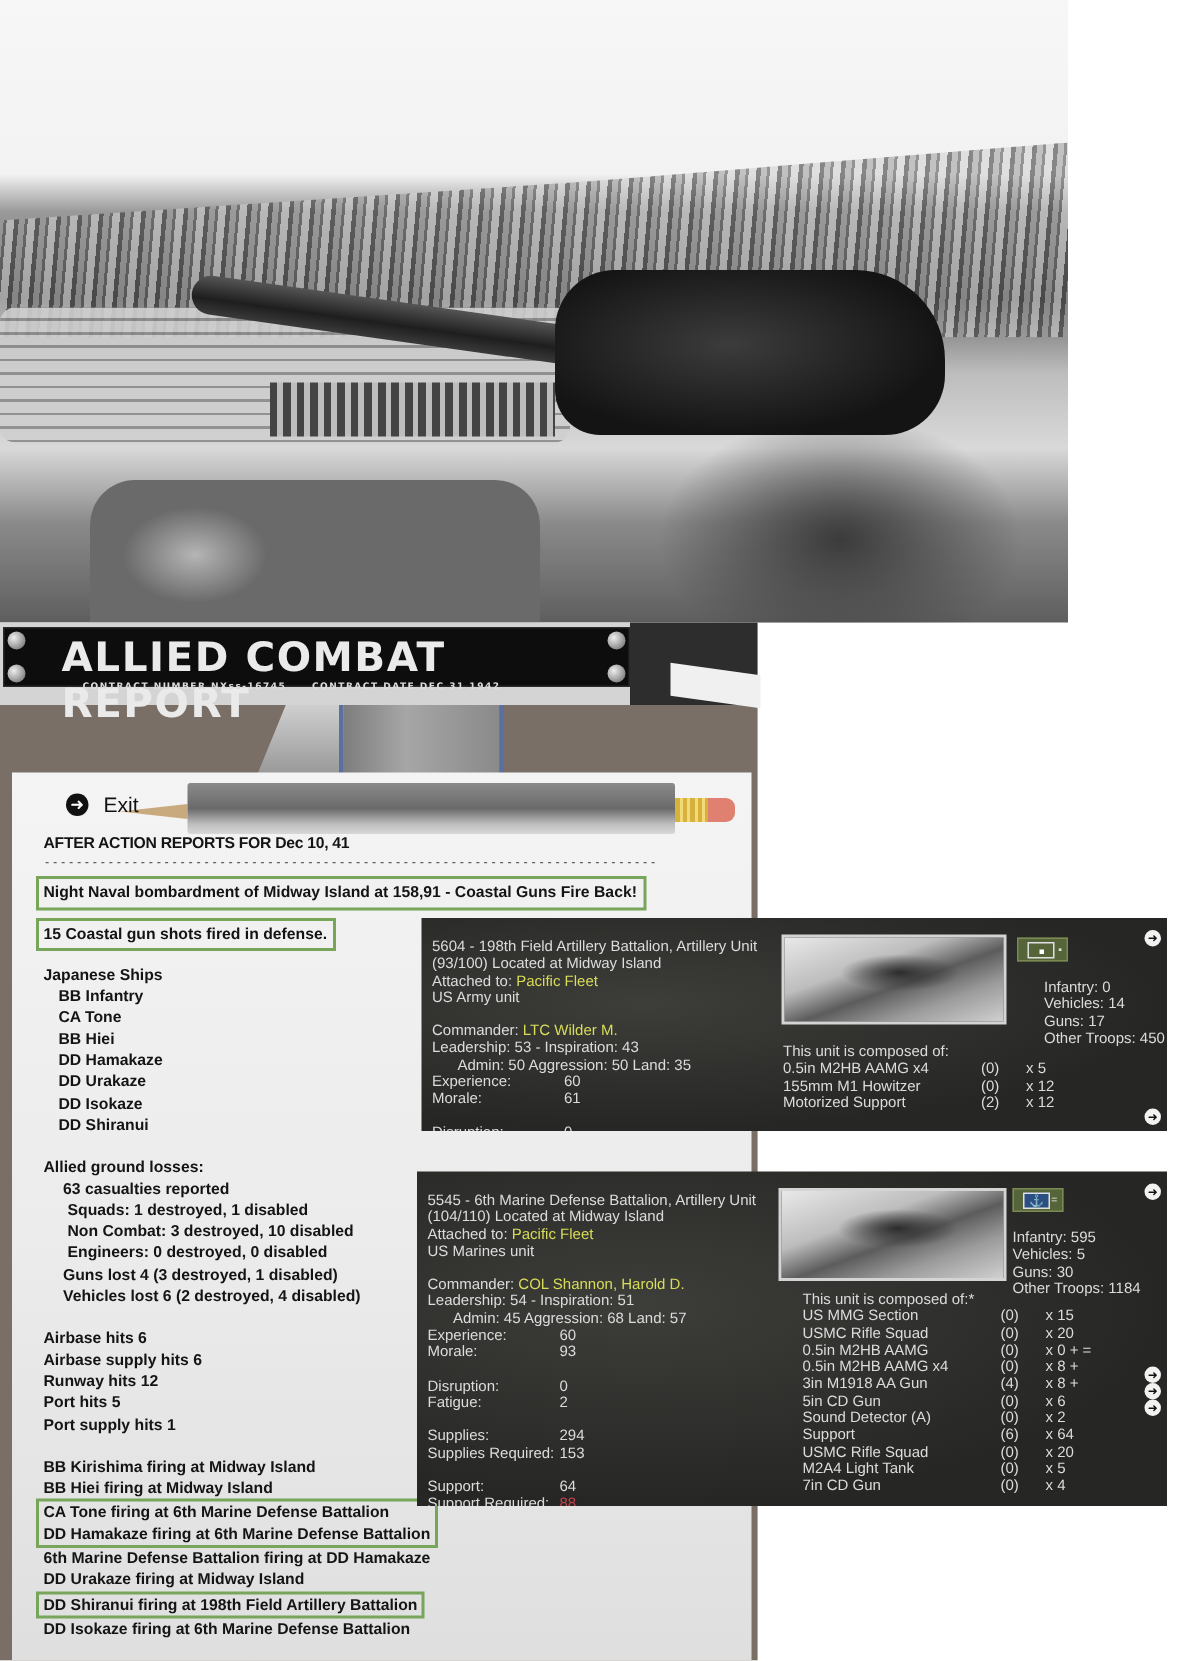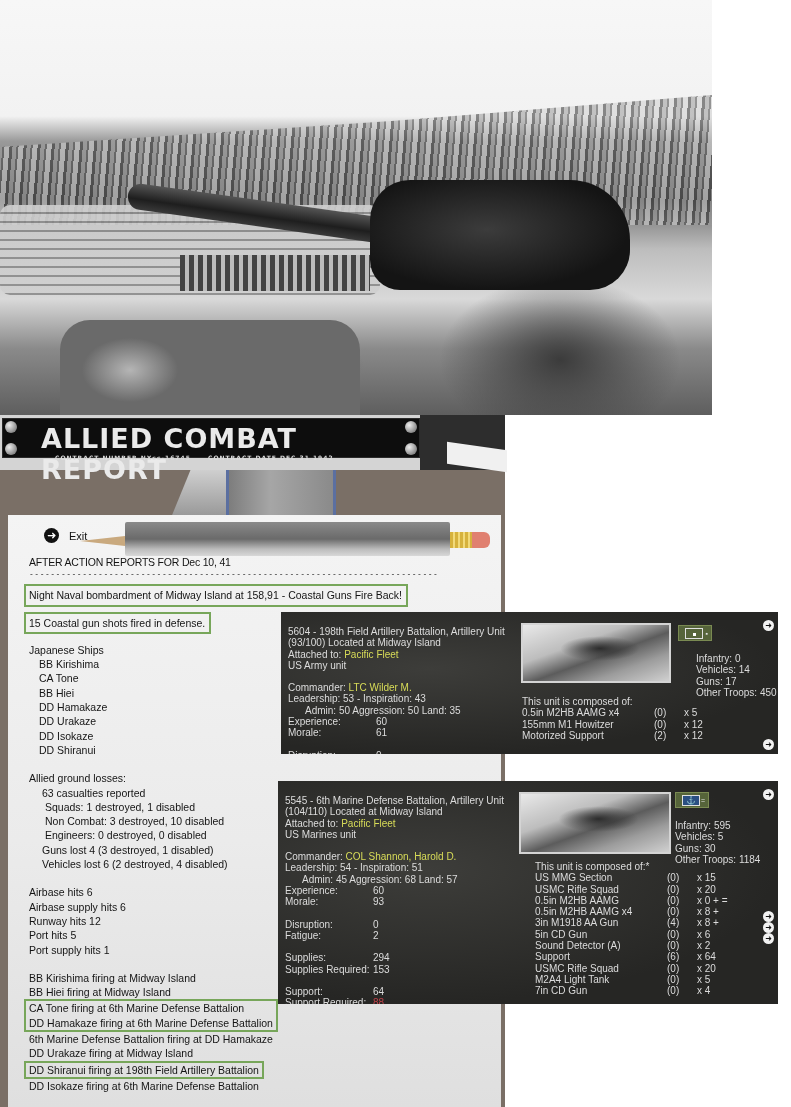--- a/index.html
+++ b/index.html
@@ -63,27 +63,27 @@
   .pencil .body { position: absolute; left: 45px; top: 0; width: 325px; height: 34px;
     background: linear-gradient(180deg, #8a8a8a 0%, #6a6a6a 50%, #bcbcbc 80%, #d8d8d8 100%); border-radius: 2px; }
   .pencil .ferrule { position: absolute; left: 370px; top: 10px; width: 22px; height: 16px;
     background: repeating-linear-gradient(90deg, #d6b23d 0 3px, #f2da7a 3px 5px); }
   .pencil .eraser { position: absolute; left: 392px; top: 10px; width: 18px; height: 16px;
     background: #e08070; border-radius: 0 6px 6px 0; }
 
   .exit-btn { position: absolute; left: 44px; top: 113px; display: flex; align-items: center; gap: 10px; cursor: pointer; }
   .arrow-circle { width: 15px; height: 15px; border-radius: 50%; background: #111; color: #fff;
     font-size: 11px; line-height: 15px; text-align: center; font-family: "DejaVu Sans", sans-serif; }
-  .exit-label { font-size: 11px; color: #111; }
+  .exit-label { font-size: 14px; color: #111; }
 
   .report { position: absolute; left: 29px; top: 140px; width: 440px; font-size: 10.5px; color: #141414; line-height: 14.3px; }
   .report .heading { letter-spacing: -0.2px; }
   .report .dashes { color: #333; letter-spacing: 0.5px; white-space: nowrap; overflow: hidden; width: 408px; font-family: "DejaVu Sans Mono", monospace; font-size: 8px; line-height: 10px; margin-top: 1px; }
   .boxed { display: inline-block; border: 2px solid #77a65a; padding: 2px 4px 2px 3px; background: #f1f1f1; margin-left: -5px; }
-  .r-line { white-space: nowrap; }
+  .r-line { white-space: nowrap; font-weight: bold; }
   .indent1 { padding-left: 10px; } .indent2 { padding-left: 13px; } .indent3 { padding-left: 16px; }
   .spacer { height: 14px; }
   .fire-box { display: inline-block; border: 2px solid #77a65a; margin-left: -5px; padding-left: 3px; padding-right: 3px; }
 
   
   .unit-panel { position: absolute; background:
       radial-gradient(ellipse at 30% 40%, #3d3d3a 0%, #262624 70%);
     color: #dcdcdc; font-size: 10px; line-height: 11.3px; overflow: hidden; }
   .p1 { left: 281px; top: 612px; width: 497px; height: 142px; }
   .p2 { left: 278px; top: 781px; width: 500px; height: 223px; }
@@ -157,21 +157,21 @@
   <div class="report">
     <div class="r-line heading">AFTER ACTION REPORTS FOR Dec 10, 41</div>
     <div class="dashes">------------------------------------------------------------------------------------------------</div>
     <div style="height:4px"></div>
     <div><span class="boxed r-line">Night Naval bombardment of Midway Island at 158,91 - Coastal Guns Fire Back!</span></div>
     <div style="height:5px"></div>
     <div><span class="boxed r-line">15 Coastal gun shots fired in defense.</span></div>
     <div style="height:9px"></div>
 
     <div class="r-line">Japanese Ships</div>
-    <div class="r-line indent1">BB Kirishima</div>
+    <div class="r-line indent1">BB Infantry</div>
     <div class="r-line indent1">CA Tone</div>
     <div class="r-line indent1">BB Hiei</div>
     <div class="r-line indent1">DD Hamakaze</div>
     <div class="r-line indent1">DD Urakaze</div>
     <div class="r-line indent1">DD Isokaze</div>
     <div class="r-line indent1">DD Shiranui</div>
     <div class="spacer"></div>
 
     <div class="r-line">Allied ground losses:</div>
     <div class="r-line indent2">63 casualties reported</div>

